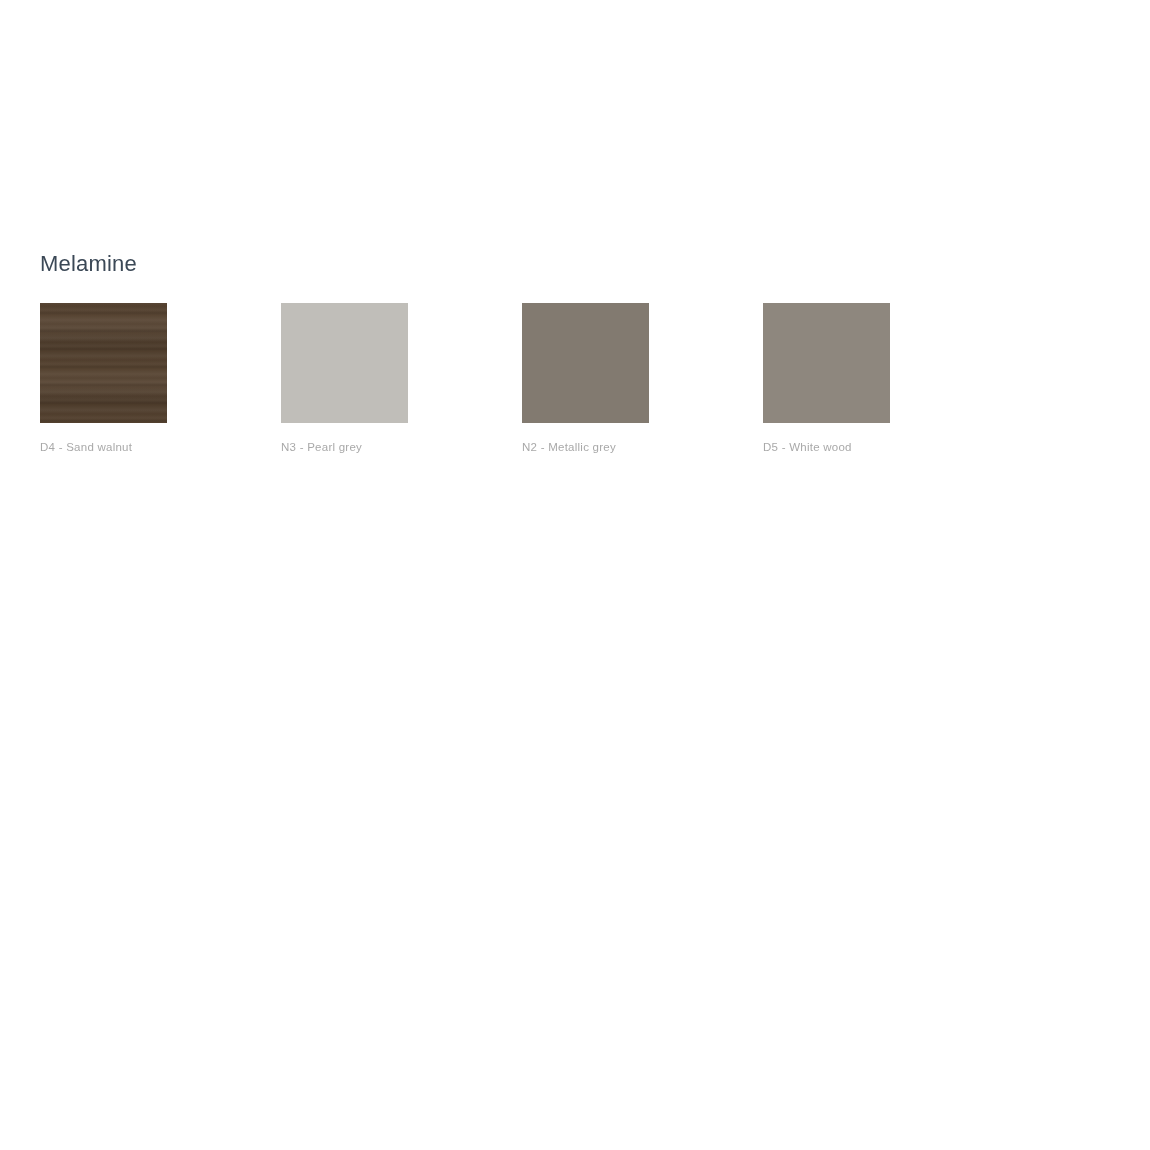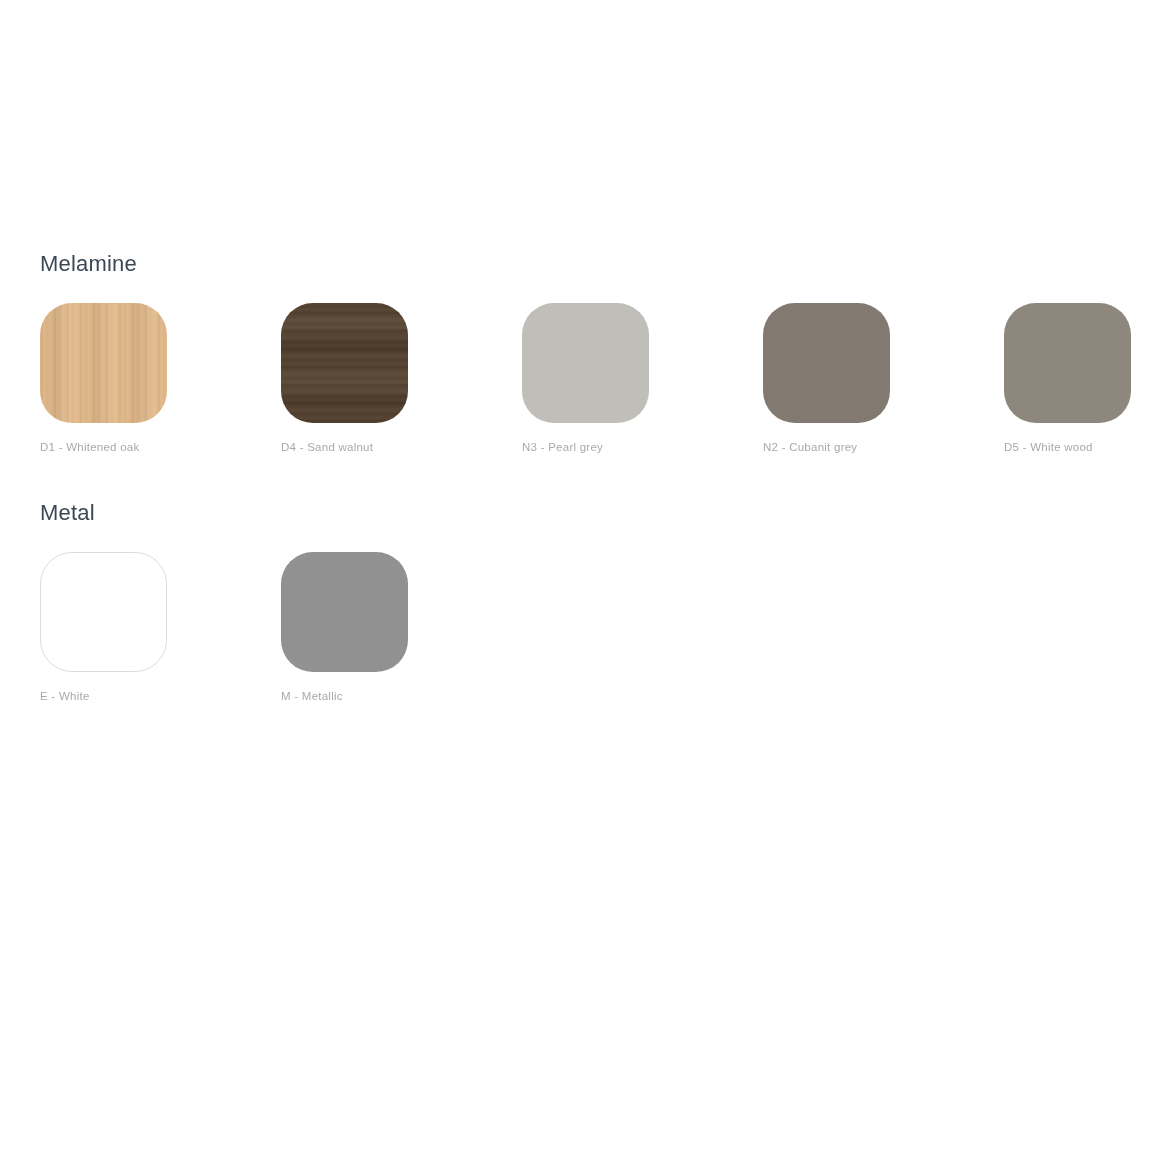--- a/index.html
+++ b/index.html
@@ -1,15 +1,15 @@
 <!DOCTYPE html>
 <html><head>
 <meta charset="utf-8">
 <style>
-  * { box-sizing: border-box; border-radius: 32px; }
+  * { box-sizing: border-box; }
   html, body {
     margin: 0; padding: 0;
     width: 1150px; height: 1150px;
     background: #ffffff;
     font-family: "Liberation Sans", sans-serif;
     -webkit-font-smoothing: antialiased;
   }
   .page {
     position: relative;
     width: 1150px; height: 1150px;
@@ -125,50 +125,33 @@
 </head>
 <body>
 
 <div class="page">
   <div class="content">
 
     <div class="section">
       <h2 class="section-title">Melamine</h2>
       <div class="swatch-grid">
           <div class="swatch-cell">
-            <div class="swatch-box grain-v" style="background-color: rgb(224, 183, 135);"></div>
-            <div class="swatch-label">D1 - Whitened oak</div>
-          </div>
-          <div class="swatch-cell">
             <div class="swatch-box grain-h" style="background-color: rgb(84, 65, 47);"></div>
             <div class="swatch-label">D4 - Sand walnut</div>
           </div>
           <div class="swatch-cell">
             <div class="swatch-box" style="background-color: rgb(192, 190, 185);"></div>
             <div class="swatch-label">N3 - Pearl grey</div>
           </div>
           <div class="swatch-cell">
             <div class="swatch-box" style="background-color: rgb(130, 122, 112);"></div>
-            <div class="swatch-label">N2 - Cubanit grey</div>
+            <div class="swatch-label">N2 - Metallic grey</div>
           </div>
           <div class="swatch-cell">
             <div class="swatch-box grain-soft" style="background-color: rgb(142, 135, 126);"></div>
             <div class="swatch-label">D5 - White wood</div>
           </div>
         </div>
     </div>
 
-    <div class="section">
-      <h2 class="section-title">Metal</h2>
-      <div class="swatch-grid">
-          <div class="swatch-cell">
-            <div class="swatch-box bordered" style="background-color: rgb(255, 255, 255);"></div>
-            <div class="swatch-label">E - White</div>
-          </div>
-          <div class="swatch-cell">
-            <div class="swatch-box" style="background-color: rgb(145, 145, 145);"></div>
-            <div class="swatch-label">M - Metallic</div>
-          </div>
-        </div>
-    </div>
 
   </div>
 </div>
 
 </body></html>

